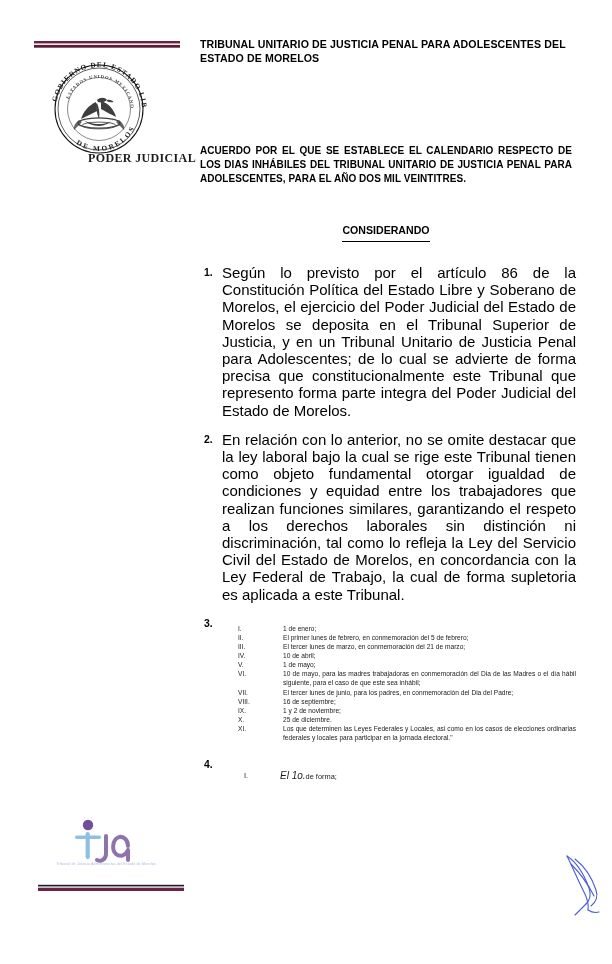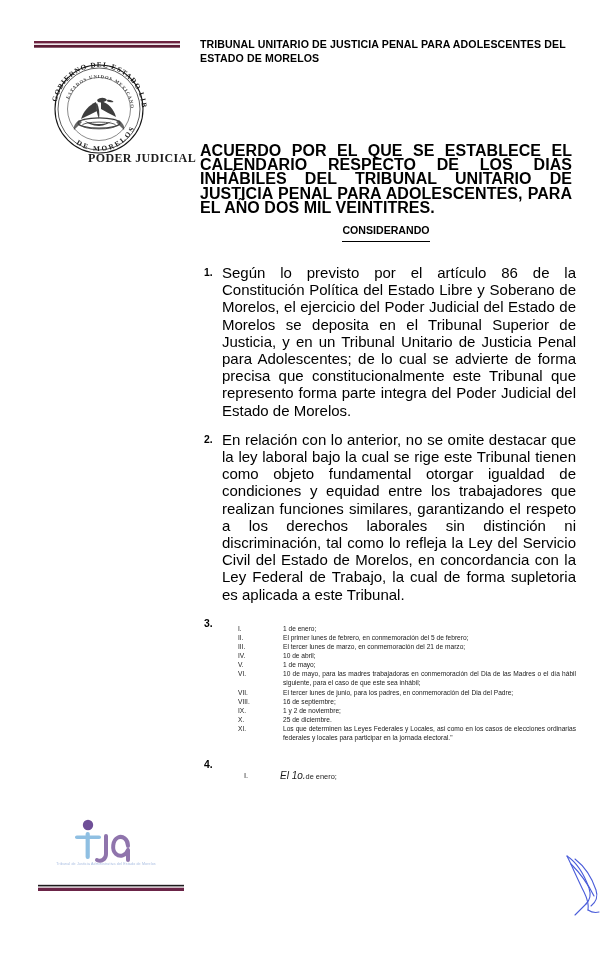--- a/index.html
+++ b/index.html
@@ -119,21 +119,21 @@
     font-weight: bold;
     line-height: 13.6px;
     letter-spacing: 0.1px;
   }
 
   .acuerdo-title {
     position: absolute;
     left: 0;
     top: 144px;
     width: 372px;
-    font-size: 16px;
+    font-size: 10px;
     font-weight: bold;
     line-height: 14.2px;
     text-align: justify;
     text-align-last: left;
     letter-spacing: 0.05px;
   }
 
   .considerando {
     position: absolute;
     left: 0;
@@ -362,21 +362,21 @@
       </div>
 
       <div class="clause" style="margin-top:10px;">
         <div class="clause-num">4.</div>
         <div style="flex:1 1 auto;">
 
           <div class="roman-list roman-list-b">
             <div class="roman-row">
               <div class="roman-num">I.</div>
               <div class="roman-txt">
-                <span class="lead">El 1o.</span><span>de enero;</span>
+                <span class="lead">El 1o.</span><span>de forma;</span>
               </div>
             </div>
           </div>
         </div>
       </div>
 
     </div>
   </div>
 
   <div class="signature">

